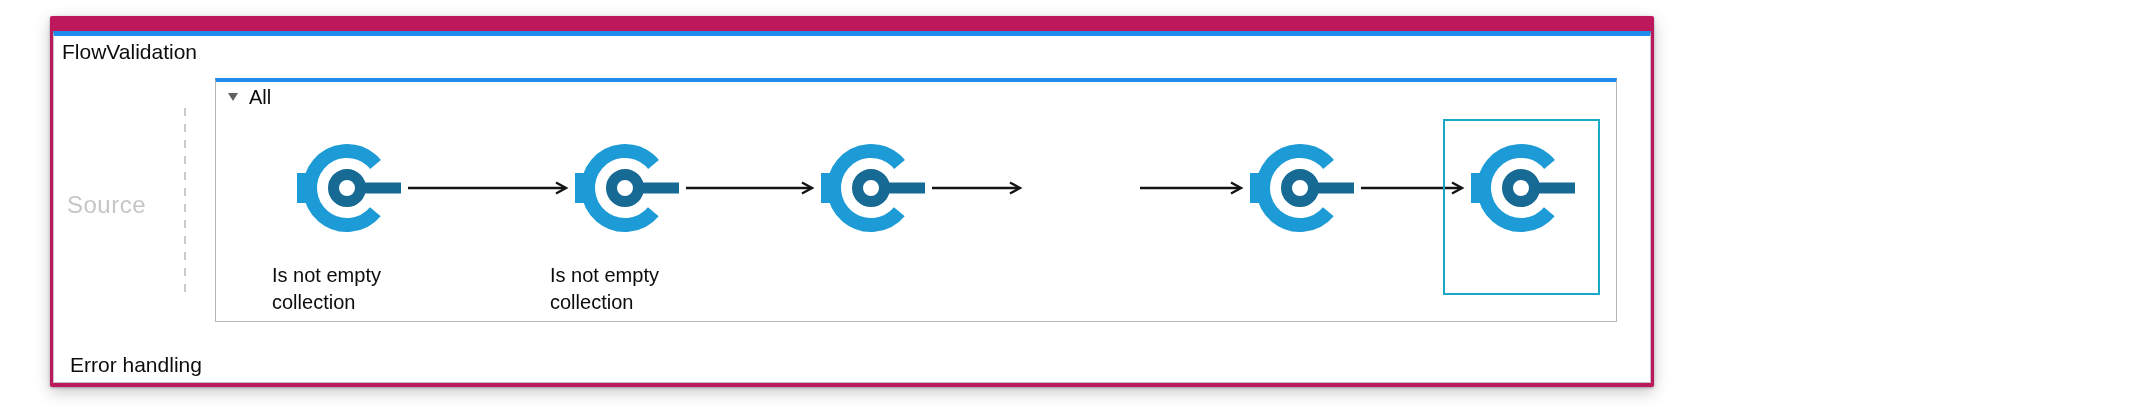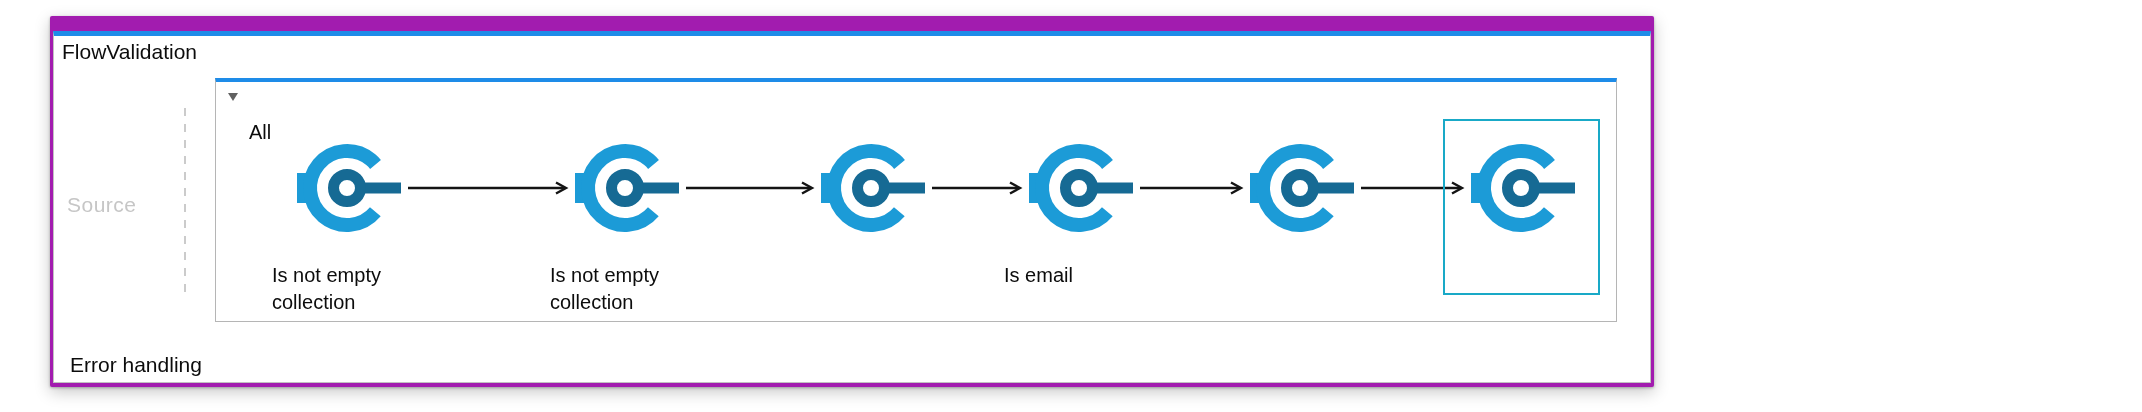--- a/index.html
+++ b/index.html
@@ -2,58 +2,58 @@
 <html><head>
 <meta charset="utf-8">
 <style>
   * { margin:0; padding:0; box-sizing:border-box; }
   html,body { background:#ffffff; }
   body { font-family:"Liberation Sans","DejaVu Sans",sans-serif; color:#0c0c0c; }
   .stage { position:relative; width:2142px; height:412px; background:#ffffff; overflow:hidden; }
 
   .canvas-card {
     position:absolute; left:50px; top:16px; width:1604px; height:371px;
-    background:#a21caf; border-radius:2px;
+    background:#be185d; border-radius:2px;
     box-shadow: 0 1px 3px rgba(0,0,0,.28), 0 5px 16px rgba(0,0,0,.22);
   }
 
   .flow-rect {
     position:absolute; left:3px; top:15px; width:1598px; height:352px;
     border:1px solid #c2c2c2; border-top:5px solid #1e8ce8; background:#fff;
   }
 
   .flow-title {
     position:absolute; left:12px; top:23px;
     font-size:21px; line-height:26px; color:#0c0c0c; white-space:nowrap;
   }
 
   .source-region { position:absolute; left:4px; top:90px; width:128px; height:205px; }
   .source-label {
     position:absolute; left:13px; top:86px;
-    font-size:21px; line-height:25px; color:#c6c6c6; letter-spacing:.5px;
+    font-size:24px; line-height:25px; color:#c6c6c6; letter-spacing:.5px;
   }
 
   .dashed-divider {
     position:absolute; left:134px; top:92px; width:2px; height:186px;
     background:repeating-linear-gradient(to bottom,#cbcbcb 0 8px,transparent 8px 16px);
   }
 
   .scope-all {
     position:absolute; left:165px; top:62px; width:1402px; height:244px;
     border:1px solid #b5b5b5; border-top:4px solid #1e8ce8; background:#fff;
   }
 
   .collapse-arrow {
     position:absolute; left:12px; top:11px; width:0; height:0;
     border-left:5.5px solid transparent; border-right:5.5px solid transparent;
     border-top:8px solid #616161;
   }
   .scope-label {
     position:absolute; left:33px; top:3px;
-    font-size:20px; line-height:24px; color:#0c0c0c;margin-top:35px;
+    font-size:20px; line-height:24px; color:#0c0c0c;
   }
 
   .comp { position:absolute; top:37px; width:154px; height:176px; }
   .vicon { display:block; margin:21px auto 0; width:104px; height:96px; }
   .clabel {
     margin-top:26px; font-size:20px; line-height:27px; color:#0c0c0c;
   }
 
   .arrow { position:absolute; top:96px; height:20px; }
 
@@ -110,26 +110,20 @@
         <svg class="vicon" viewBox="0 0 104 96">
             <use href="#validation-icon-def"></use>
           </svg>
         <div class="clabel">Is not empty collection</div>
       </div>
       <div class="comp" style="left:580px">
         <svg class="vicon" viewBox="0 0 104 96">
             <use href="#validation-icon-def"></use>
           </svg>
       </div>
-      <div class="comp" style="left:788px">
-        <svg class="vicon" viewBox="0 0 104 96">
-            <use href="#validation-icon-def"></use>
-          </svg>
-        <div class="clabel">Is email</div>
-      </div>
       <div class="comp" style="left:1009px">
         <svg class="vicon" viewBox="0 0 104 96">
             <use href="#validation-icon-def"></use>
           </svg>
       </div>
       <div class="comp" style="left:1230px">
         <svg class="vicon" viewBox="0 0 104 96">
             <use href="#validation-icon-def"></use>
           </svg>
       </div>

